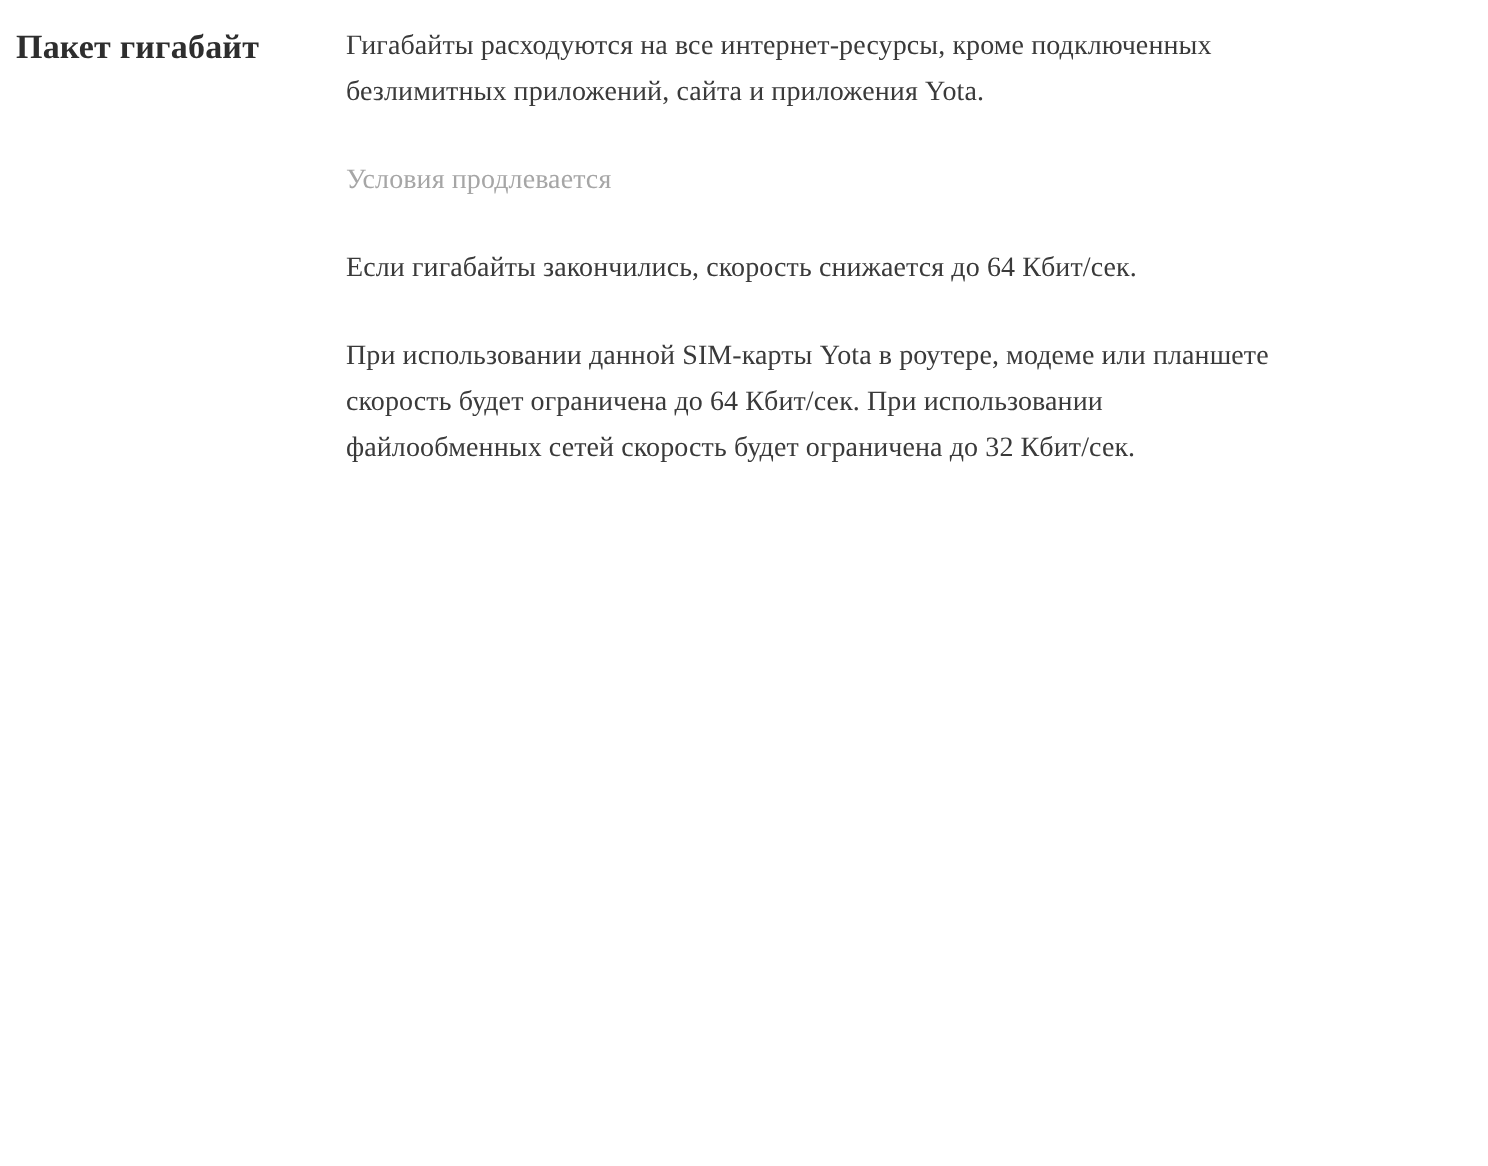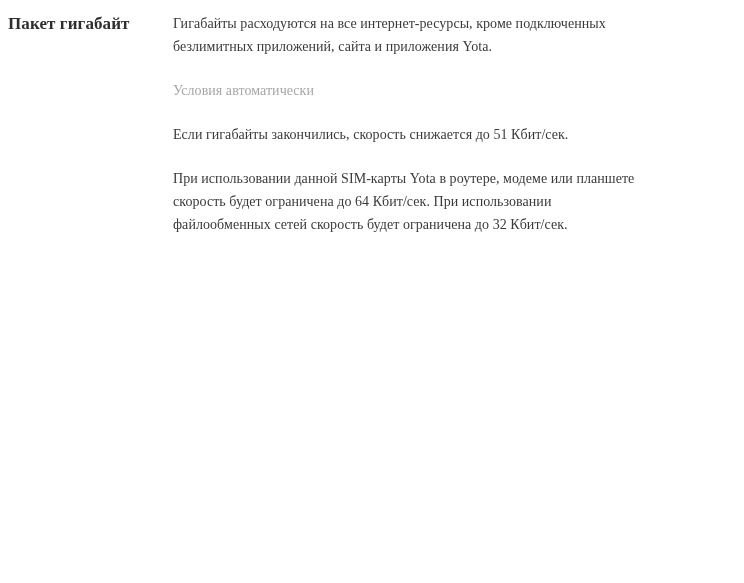--- a/index.html
+++ b/index.html
@@ -59,24 +59,24 @@
 
     <div class="col-left">
       <div class="term-title">Пакет гигабайт</div>
     </div>
 
     <div class="col-right">
       <p class="para">Гигабайты расходуются на все интернет-ресурсы, кроме подключенных
 безлимитных приложений, сайта и приложения Yota.</p>
 
 
-      <p class="para muted">Условия автоматически</p>
+      <p class="para muted">Условия продлевается</p>
 
 
-      <p class="para">Если гигабайты закончились, скорость снижается до 51 Кбит/сек.</p>
+      <p class="para">Если гигабайты закончились, скорость снижается до 64 Кбит/сек.</p>
 
 
       <p class="para">При использовании данной SIM-карты Yota в роутере, модеме или планшете
 скорость будет ограничена до 64 Кбит/сек. При использовании
 файлообменных сетей скорость будет ограничена до 32 Кбит/сек.</p>
 
     </div>
 
   </div>
 </div>

